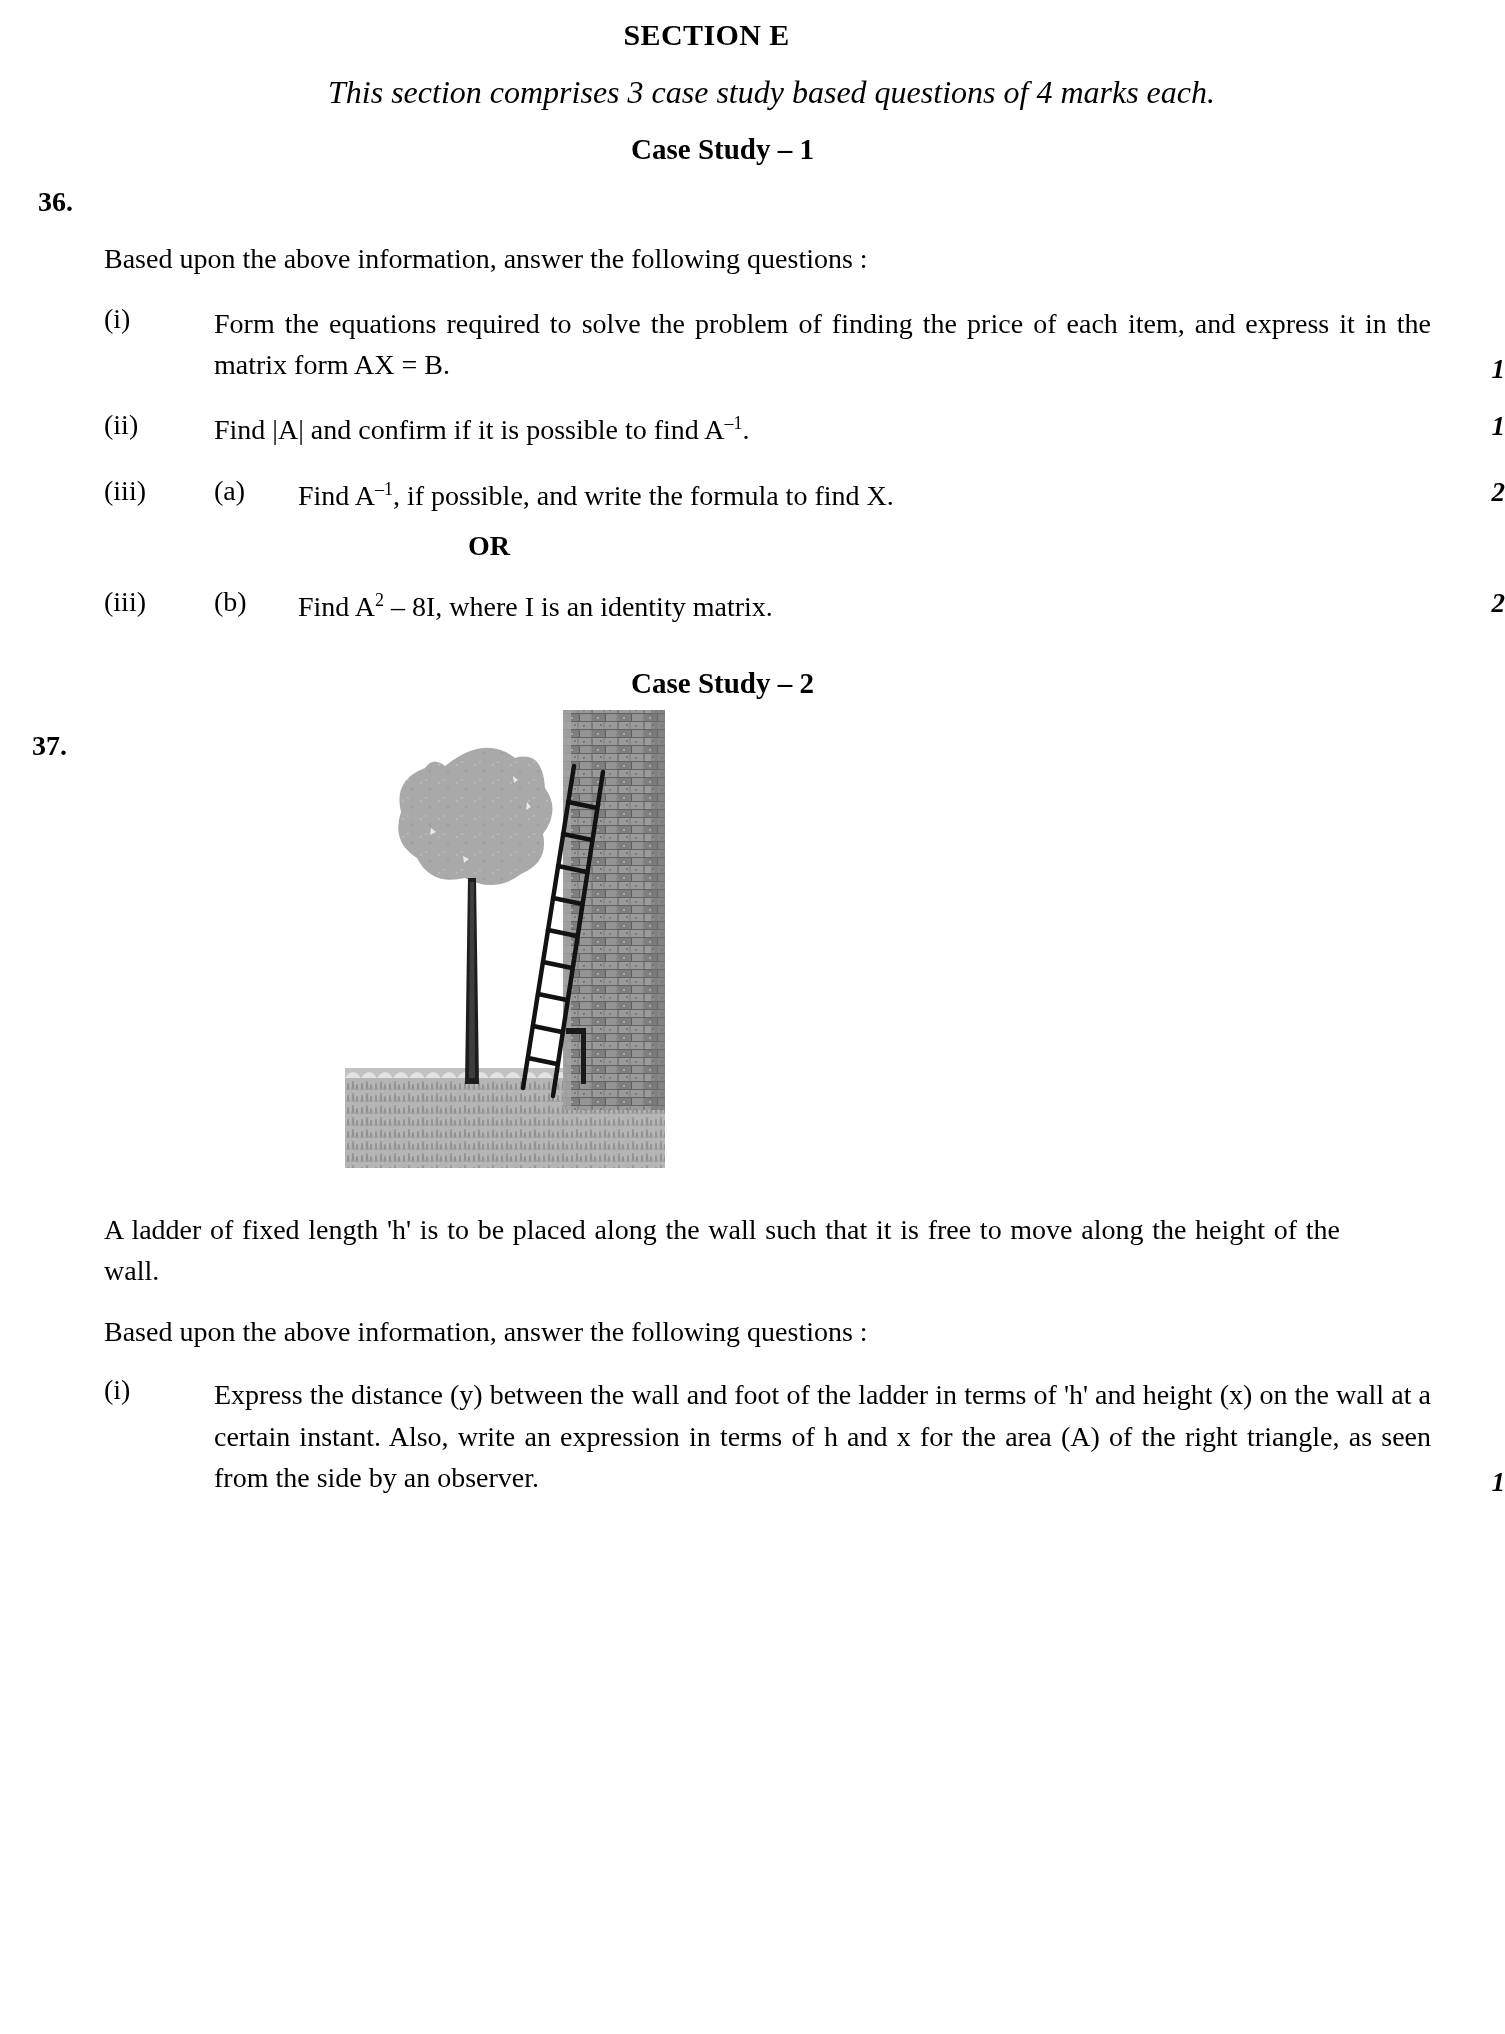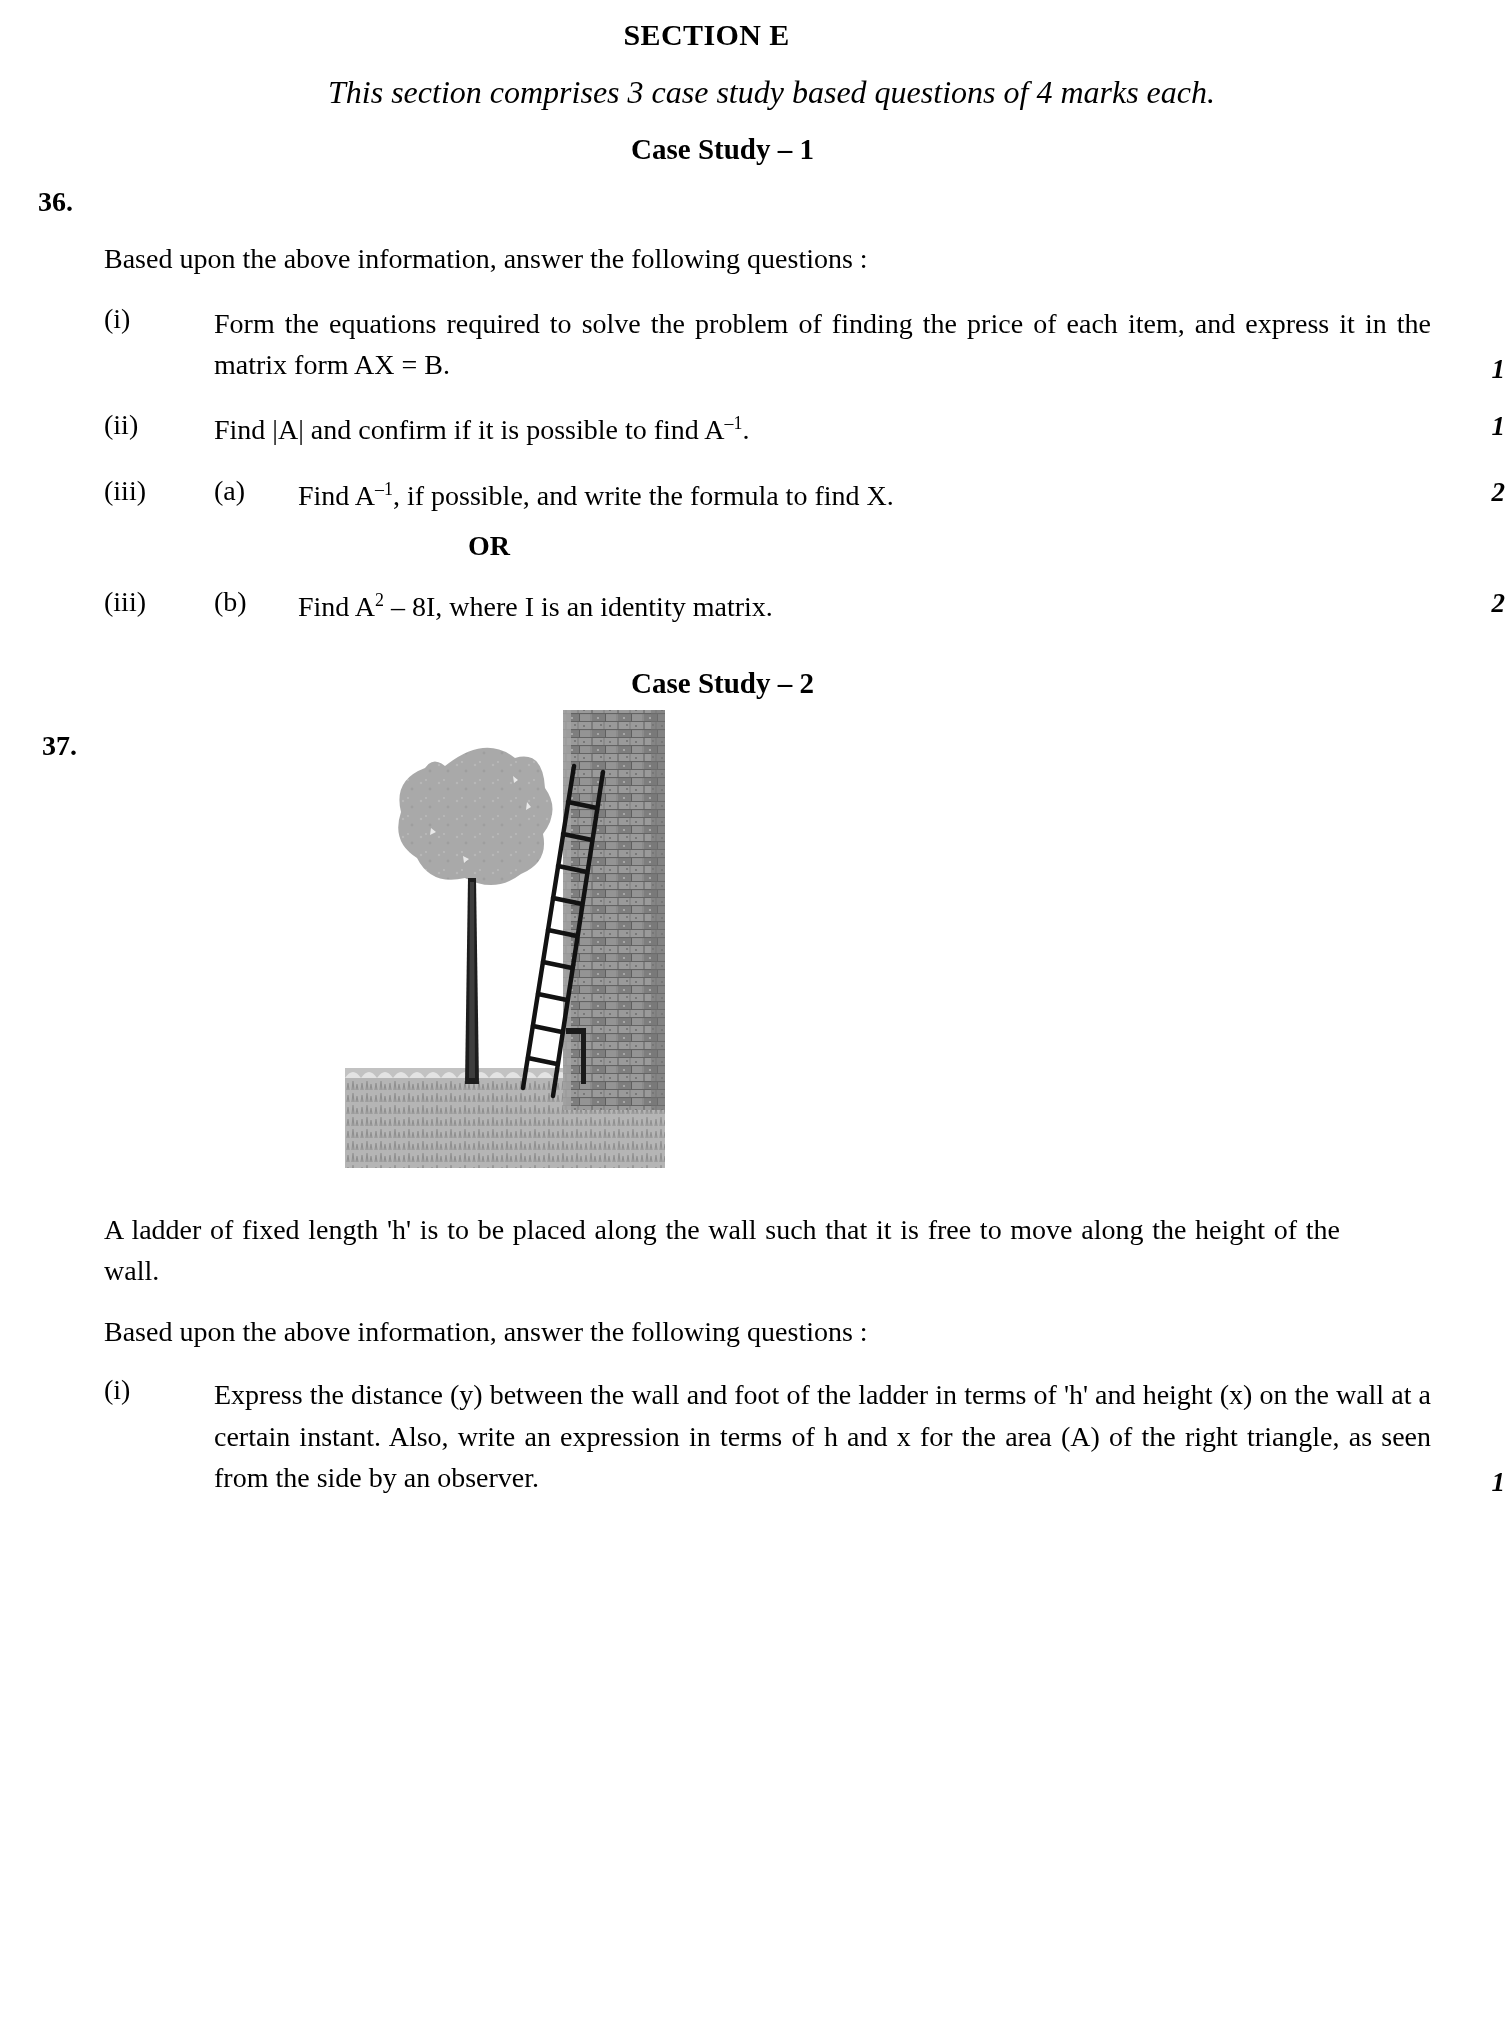--- a/index.html
+++ b/index.html
@@ -120,21 +120,21 @@
   }
   .figure {
     position: absolute;
     left: 345px;
     top: 0;
     width: 395px;
     height: 462px;
   }
   .fig-indent-num {
     position: absolute;
-    left: 42px;
+    left: 32px;
     top: 24px;
     font-weight: bold;
     font-size: 28px;
   }
 </style>
 </head>
 <body>
 
 <div class="page">
 

